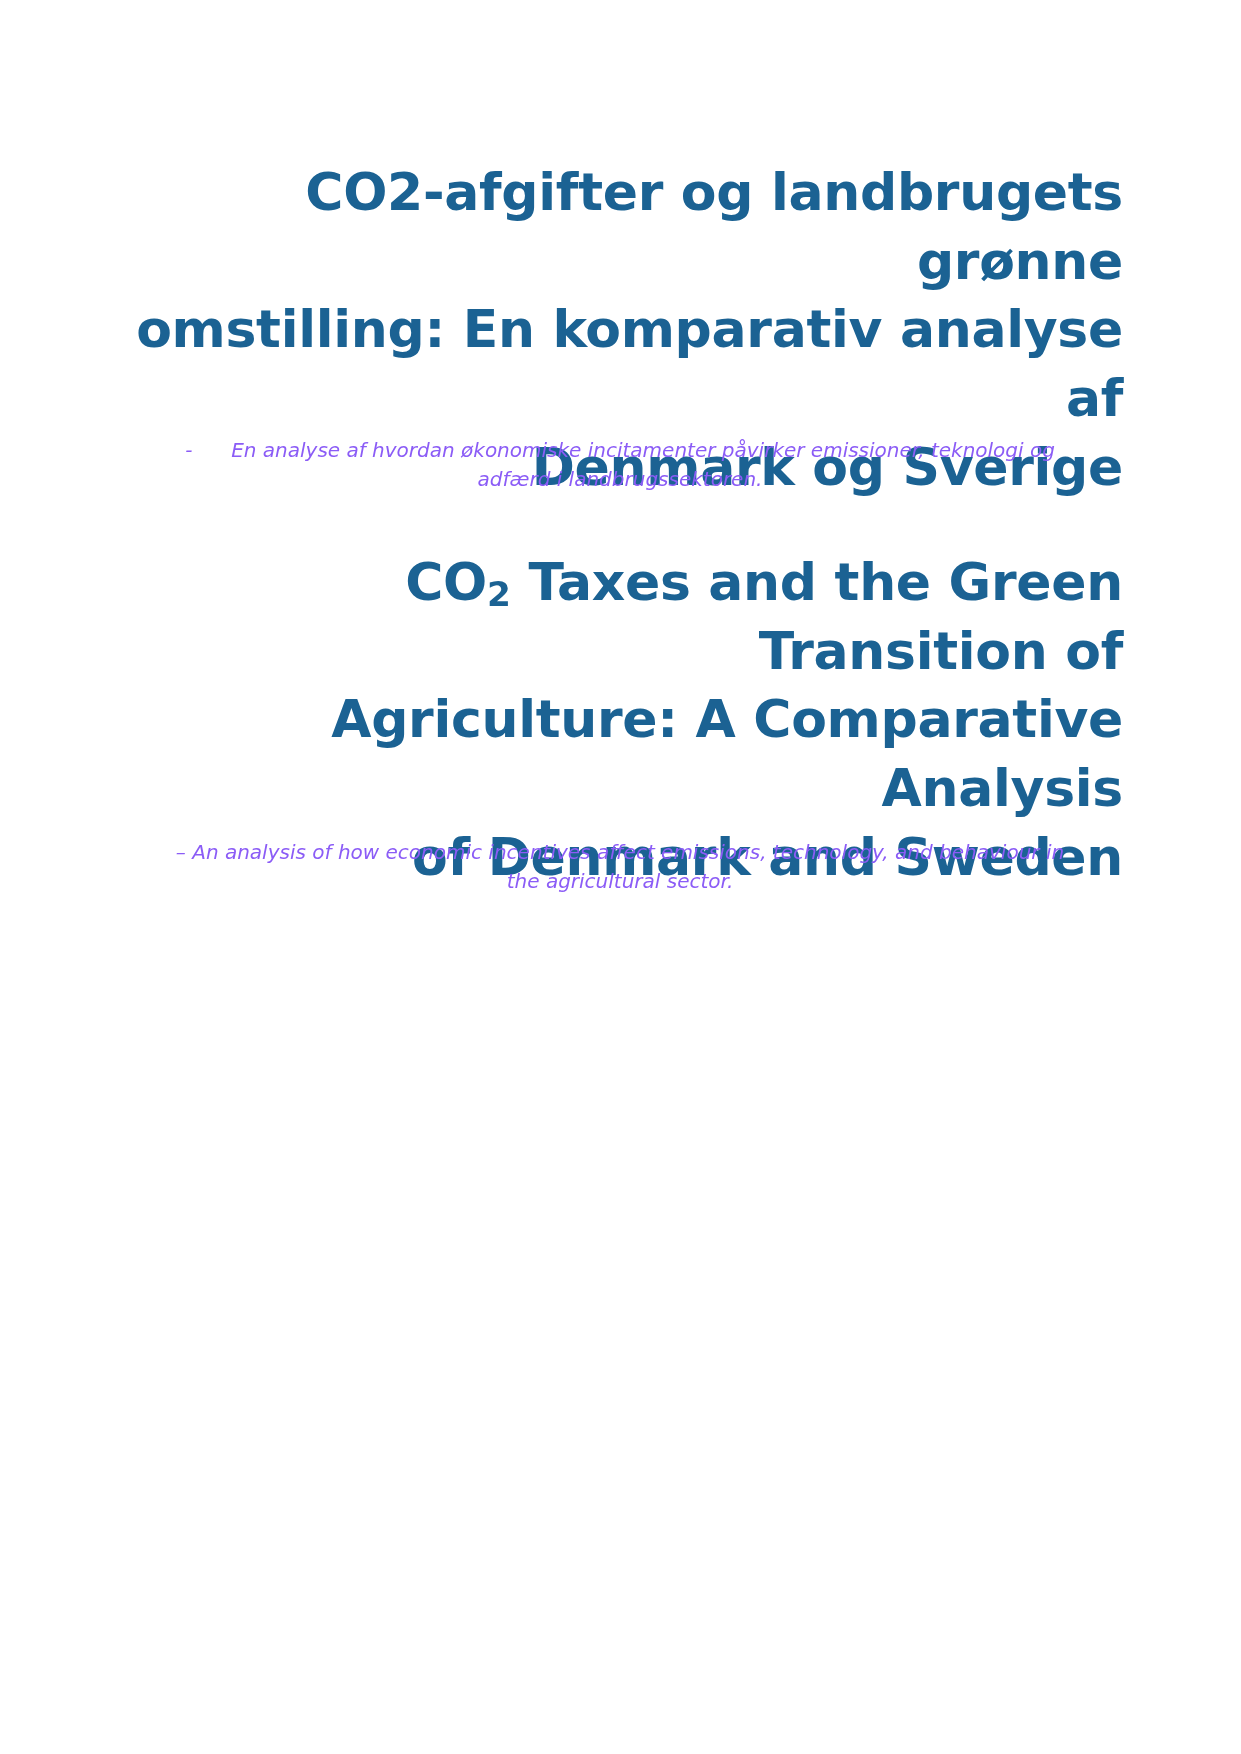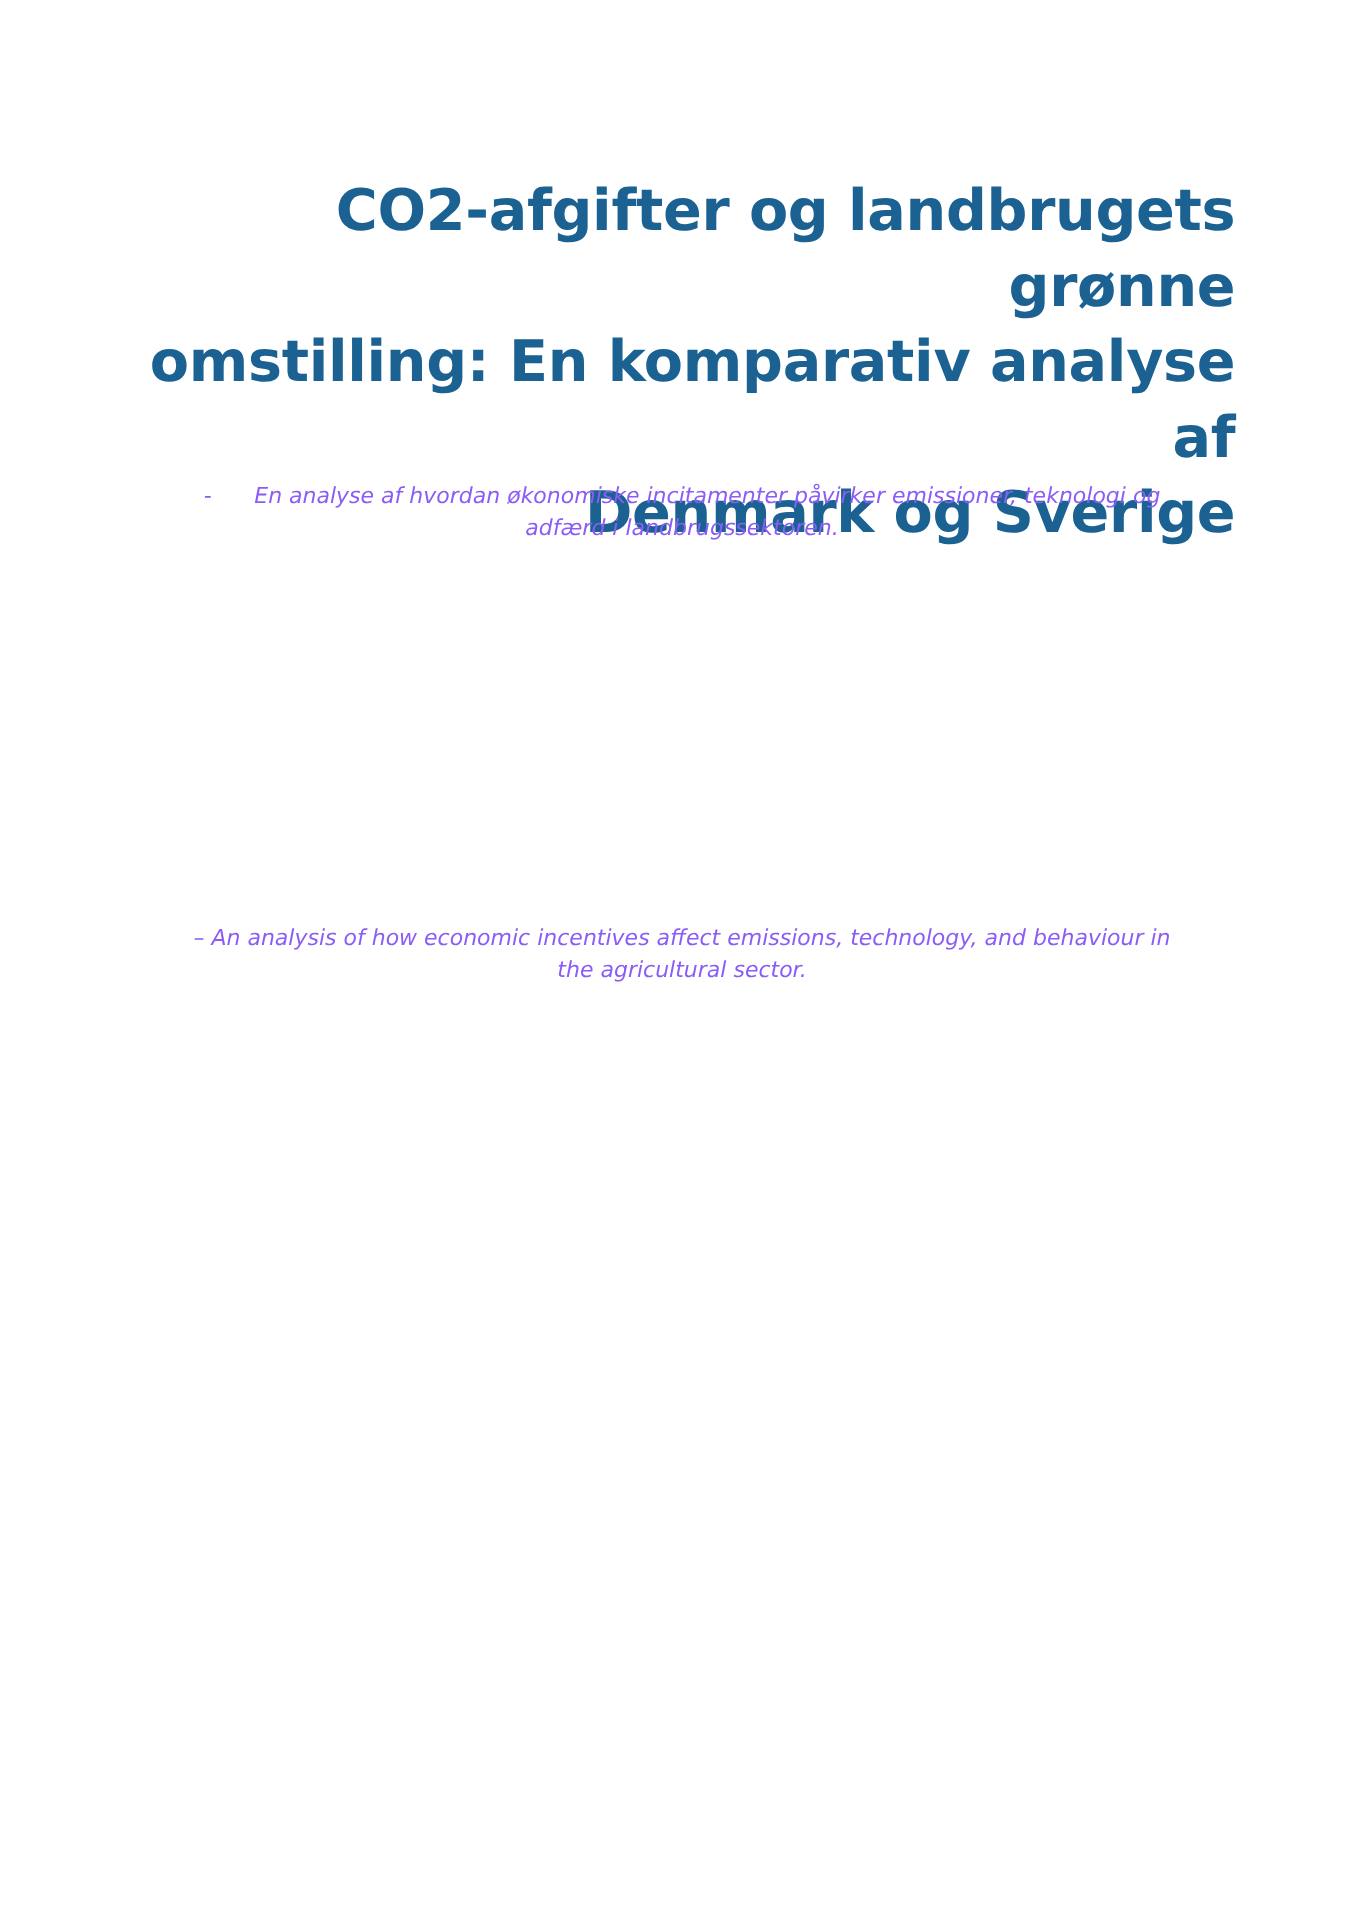--- a/index.html
+++ b/index.html
@@ -122,20 +122,27 @@
       <span>omstilling: En komparativ analyse af</span><br>
       <span>Denmark og Sverige</span>
     </h1>
   </div>
 
   <div class="subtitle subtitle-da" id="danish-subtitle">
     <span class="dash">-</span><span>En analyse af hvordan økonomiske incitamenter påvirker emissioner, teknologi og</span>
     <span>adfærd i landbrugssektoren.</span>
   </div>
 
+  <div class="title-block" id="english-title">
+    <h1 class="doc-title">
+      <span>CO</span><sub>2</sub><span> Taxes and the Green Transition of</span><br>
+      <span>Agriculture: A Comparative Analysis</span><br>
+      <span>of Denmark and Sweden</span>
+    </h1>
+  </div>
 
   <div class="subtitle subtitle-en" id="english-subtitle">
     <span>– An analysis of how economic incentives affect emissions, technology, and behaviour in</span>
     <span>the agricultural sector.</span>
   </div>
 
 
 </div>
 
 </body></html>

